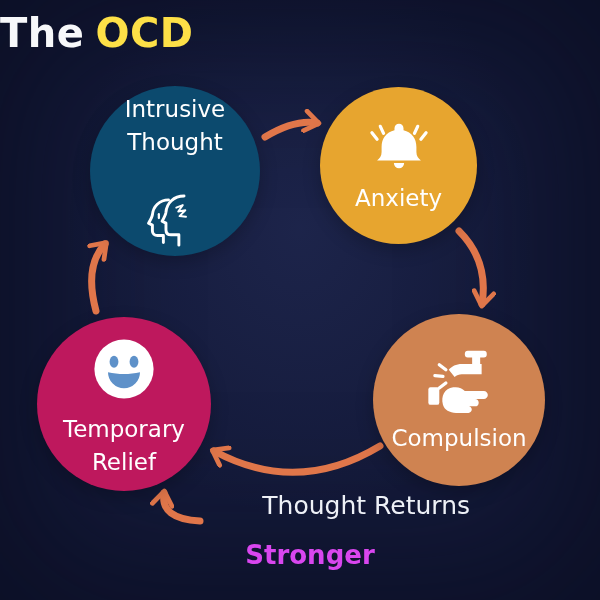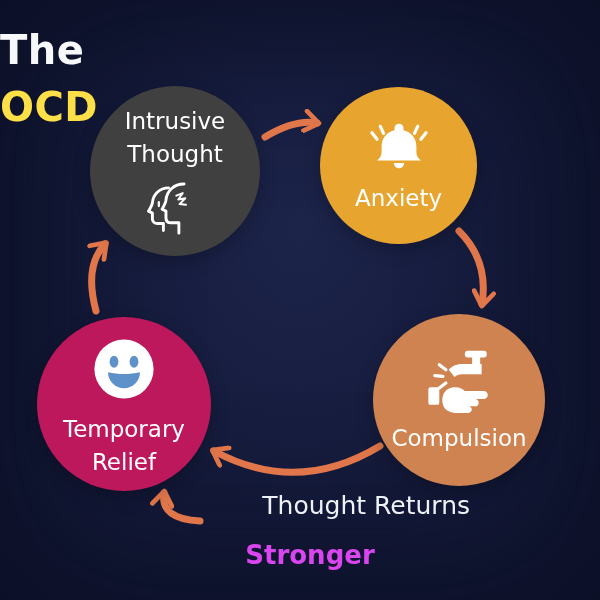--- a/index.html
+++ b/index.html
@@ -7,23 +7,23 @@
     position:relative; width:600px; height:600px; overflow:hidden;
     background:#141a3a;
     font-family:"DejaVu Sans","Liberation Sans",sans-serif;
   }
   .stage::before {
     content:""; position:absolute; inset:0; pointer-events:none;
     background:radial-gradient(ellipse at 50% 38%, rgba(45,55,105,0.35) 0%, rgba(20,26,58,0) 55%);
     box-shadow:inset 0 0 140px 40px rgba(5,8,22,0.55);
   }
   .title {
-    position:absolute; top:27px; left:0; width:100%;
-    display:flex; justify-content:center; gap:11px;
-    font-size:40px; font-weight:700; color:#f7f8fa; letter-spacing:0.5px;flex-direction:column;
+    position:absolute; top:10px; left:0; width:100%;
+    display:flex; gap:11px;
+    font-size:40px; font-weight:700; color:#f7f8fa; letter-spacing:0.5px;
   }
   .node {
     position:absolute; border-radius:50%;
     display:flex; flex-direction:column; align-items:center; justify-content:center;
     color:#ffffff; text-align:center;
     box-shadow:0 6px 18px rgba(0,0,0,0.22);
   }
   .node-label { font-size:23px; line-height:1.45; width:152px; }
   .node svg { display:block; }
   .gap-sm { height:4px; }
@@ -59,21 +59,21 @@
     </defs>
     <g fill="none" stroke-width="7" stroke-linecap="round" stroke="#e0764a">
       <path d="M265 137 Q295 119 317 123" marker-end="url(#ah)"></path>
       <path d="M459 231 Q489 261 482 304" marker-end="url(#ah)"></path>
       <path d="M380 446 Q297 496 214 451" marker-end="url(#ah)"></path>
       <path d="M96 311 Q84 266 105 244" marker-end="url(#ah)"></path>
       <path d="M200 521 Q160 519 164 493" marker-end="url(#ah)"></path>
     </g>
   </svg>
 
-  <div class="node" id="node-intrusive" style="background-color: #404040;">
+  <div class="node" id="node-intrusive" style="background-color: #0c4a6e; gap: 12px;">
     <div class="node-label">Intrusive Thought</div>
     <div class="gap-sm"></div>
     <svg width="78" height="62" viewBox="0 0 120 96" fill="none" stroke="#ffffff" stroke-width="4.5" stroke-linecap="round" stroke-linejoin="round">
       <path d="M50 20 C36 20 26 30 25 43 C24.5 47 22 51 19 56 L25 59 L25 68 C25 72 28 75 33 75 L42 75 L42 86"></path>
       <path d="M74 14 C58 14 47 25 46 39 C45.5 43 43 48 40 53 L46 56 L46 66 C46 71 49 74 54 74 L66 74 L66 90"></path>
       <path d="M35 42 v6" stroke-width="3.5"></path>
       <polyline points="62,32 72,28 65,38 76,36 67,45 77,46" stroke-width="3"></polyline>
     </svg>
   </div>
 

